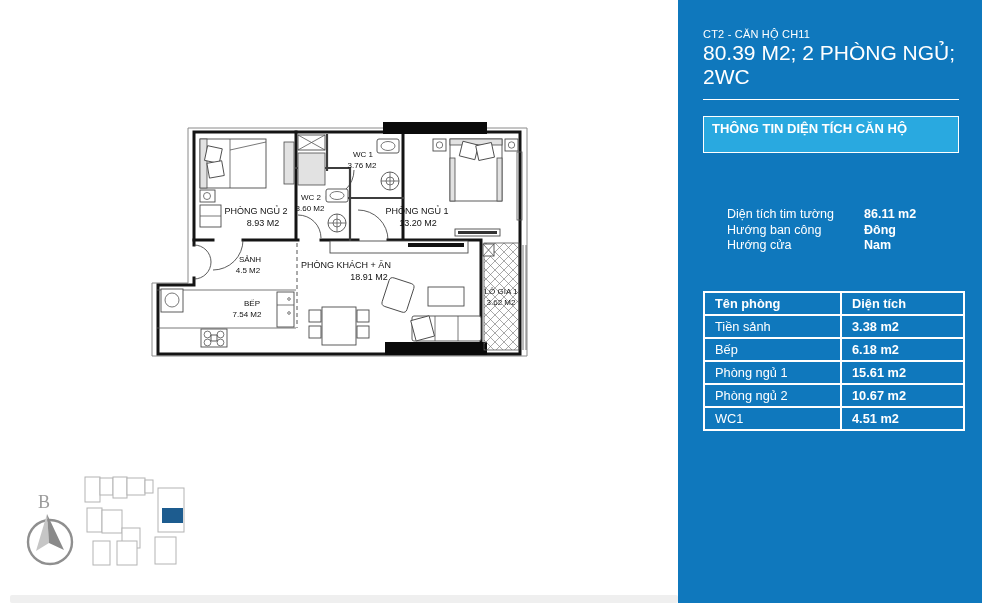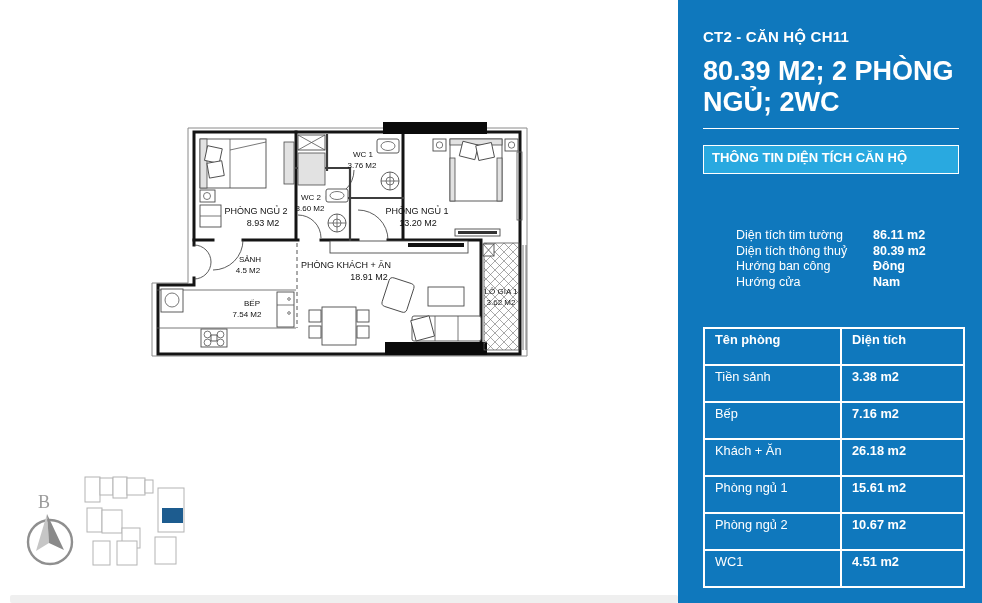--- a/index.html
+++ b/index.html
@@ -15,33 +15,33 @@
   .thin{stroke:#555;stroke-width:.8;fill:none;}
   .arc{stroke:#333;stroke-width:.8;fill:none;}
   .dash{stroke:#555;stroke-width:1;fill:none;stroke-dasharray:4 3;}
   .roomtxt{fill:#111;font-size:9px;font-family:"Liberation Sans",sans-serif;text-anchor:middle;}
   .roomtxt-sm{fill:#111;font-size:8px;font-family:"Liberation Sans",sans-serif;text-anchor:middle;}
   .keyrect{stroke:#b3b3b3;stroke-width:1;fill:#fff;}
   
   .panel{position:absolute;left:678px;top:0;width:304px;height:603px;
          background:#0f78bd;color:#fff;box-sizing:border-box;}
   .panel-inner{padding:28px 21px 0 25px;}
-  .p-title{font-size:15px;font-weight:bold;letter-spacing:.2px;}
-  .p-subtitle{font-size:27px;font-weight:700;margin-top:11px;}
+  .p-title{font-size:11px;font-weight:normal;letter-spacing:.2px;}
+  .p-subtitle{font-size:21px;font-weight:400;margin-top:1px;}
   .p-rule{border:none;border-top:1px solid #fff;margin:10px 0 0 0;width:256px;}
   .p-section{margin-top:16px;width:256px;box-sizing:border-box;background:#29a9e0;
              border:1px solid #fff;font-size:13px;font-weight:bold;
-             padding:4px 8px 8px 8px;}
-  .p-info{margin-top:54px;margin-left:33px;font-size:12.5px;line-height:15.5px;}
+             padding:4px 8px 16px 8px;}
+  .p-info{margin-top:54px;margin-left:24px;font-size:12.5px;line-height:15.5px;}
   .p-info-row{display:flex;}
   .p-info-label{width:137px;}
   .p-info-value{font-weight:bold;}
   .p-table{margin-top:37px;border-collapse:collapse;width:236px;font-size:12.8px;
            table-layout:fixed;}
-  .p-table th,.p-table td{border:2px solid #fff;height:19px;padding:1px 2px 15px 10px;
+  .p-table th,.p-table td{border:2px solid #fff;height:19px;padding:1px 2px 1px 10px;
            text-align:left;overflow:hidden;white-space:nowrap;}
   .p-table th{font-weight:bold;}
   .p-table td.val{font-weight:bold;}
   .col-name{width:123px;}
   .col-area{width:109px;}
 </style>
 </head>
 <body>
 
 <svg id="plan-svg" viewBox="0 0 678 603">
@@ -207,24 +207,20 @@
     <div class="p-subtitle">80.39 M2; 2 PHÒNG NGỦ; 2WC</div>
     <hr class="p-rule">
     <div class="p-section">THÔNG TIN DIỆN TÍCH CĂN HỘ</div>
 
     <div class="p-info">
       <div class="p-info-row">
         <span class="p-info-label">Diện tích tim tường</span>
         <span class="p-info-value">86.11 m2</span>
       </div>
       <div class="p-info-row">
-        <span class="p-info-label">Diện tích thông thuỷ</span>
-        <span class="p-info-value">80.39 m2</span>
-      </div>
-      <div class="p-info-row">
         <span class="p-info-label">Hướng ban công</span>
         <span class="p-info-value">Đông</span>
       </div>
       <div class="p-info-row">
         <span class="p-info-label">Hướng cửa</span>
         <span class="p-info-value">Nam</span>
       </div>
     </div>
 
     <table class="p-table">
@@ -232,25 +228,21 @@
           <tr>
         <th class="col-name">Tên phòng</th>
         <th class="col-area">Diện tích</th>
       </tr>
       <tr>
         <td>Tiền sảnh</td>
         <td class="val">3.38 m2</td>
       </tr>
       <tr>
         <td>Bếp</td>
-        <td class="val">7.16 m2</td>
-      </tr>
-      <tr>
-        <td>Khách + Ăn</td>
-        <td class="val">26.18 m2</td>
+        <td class="val">6.18 m2</td>
       </tr>
       <tr>
         <td>Phòng ngủ 1</td>
         <td class="val">15.61 m2</td>
       </tr>
       <tr>
         <td>Phòng ngủ 2</td>
         <td class="val">10.67 m2</td>
       </tr>
       <tr>

